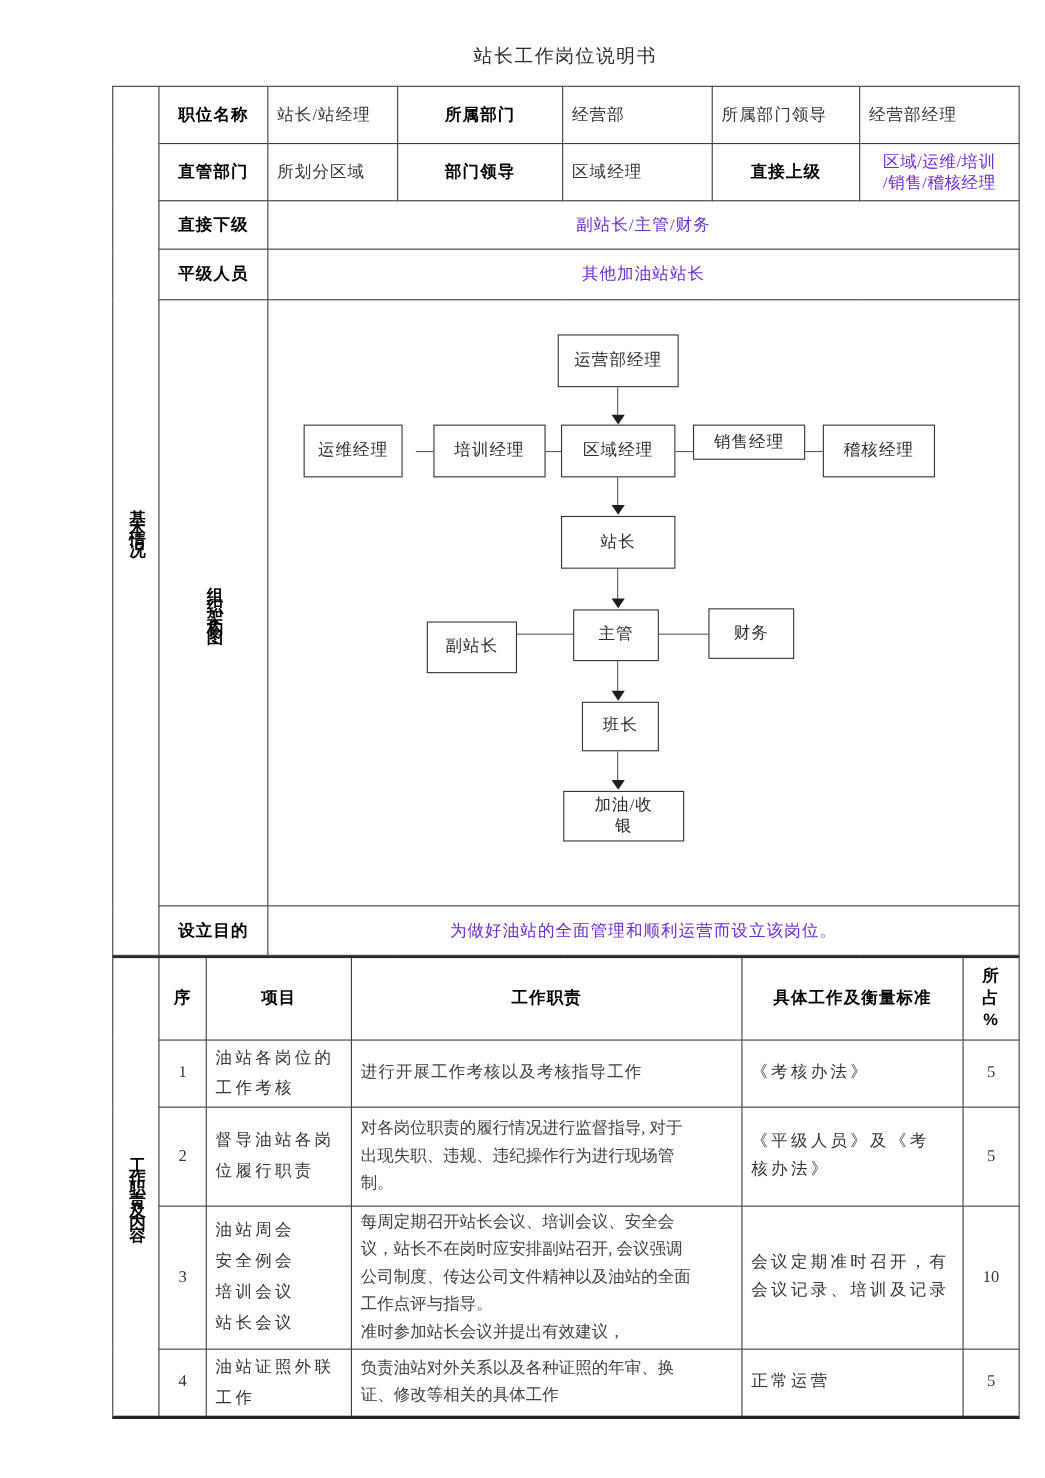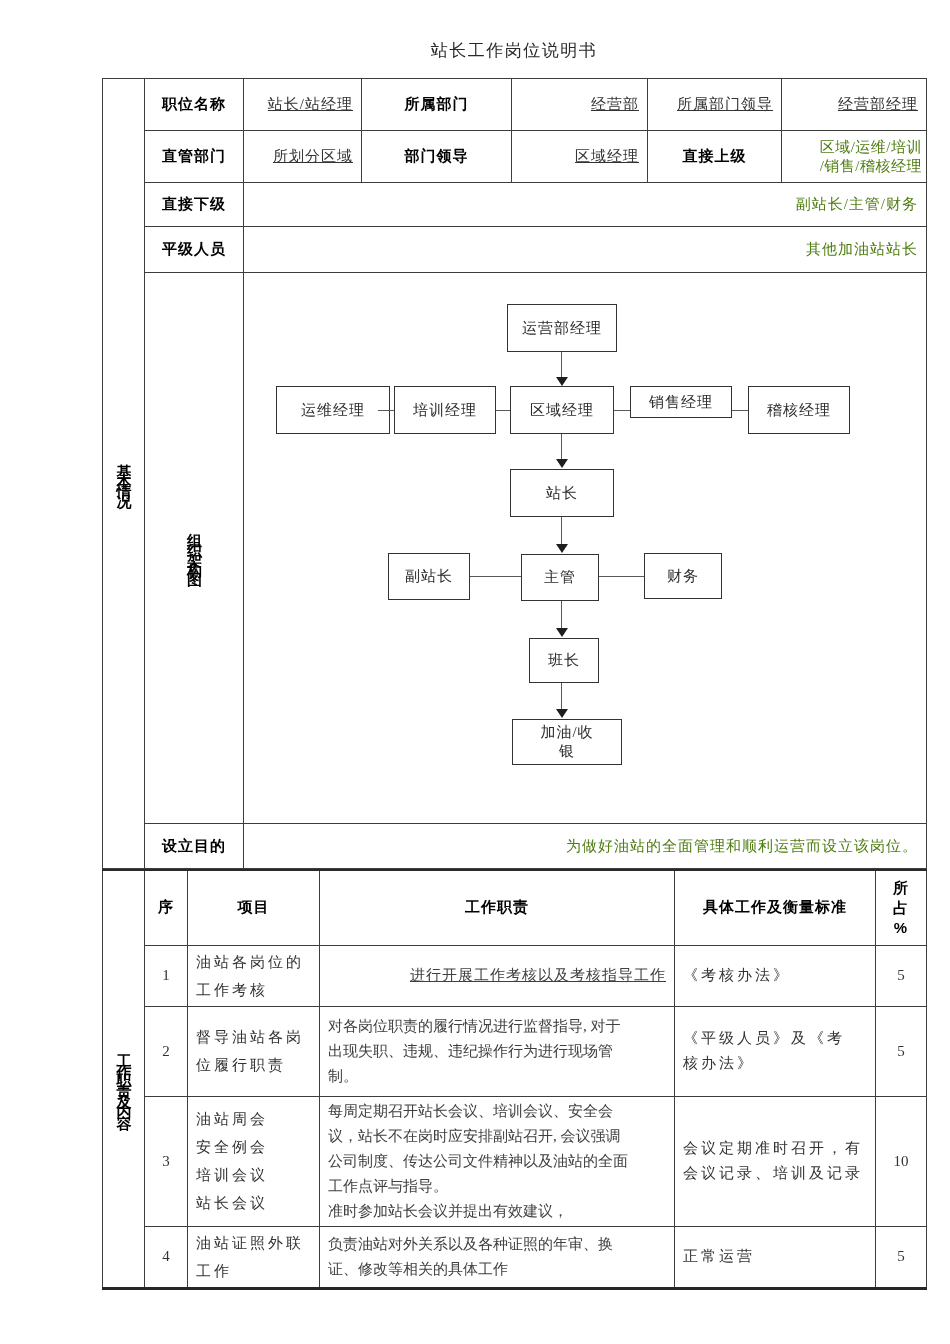--- a/index.html
+++ b/index.html
@@ -16,22 +16,22 @@
   .t1{border:1.5px solid #2e2e2e;}
   .t2{border:1.5px solid #2e2e2e;border-top:2px solid #2a2a2a;border-bottom:3px solid #262626;}
   td{
     border:1px solid #3d3d3d;padding:2px 8px;font-size:15px;
     vertical-align:middle;overflow:hidden;
   }
   .lbl{
     font-family:"Liberation Sans","DejaVu Sans",sans-serif;font-weight:bold;
     text-align:center;color:#000;letter-spacing:1px;
   }
-  .val-c{text-align:right;letter-spacing:1px;color:#333;text-decoration:underline;}
-  .val-l{text-align:right;letter-spacing:1px;color:#4d7c0f;}
+  .val-c{text-align:left;letter-spacing:1px;color:#333;}
+  .val-l{text-align:center;letter-spacing:1px;color:#6d28d9;}
   .tight{padding:2px 4px;letter-spacing:0.5px;}
   .pre{white-space:pre-line;}
   .vcell{text-align:center;padding:0;}
   .vtext{
     display:inline-block;writing-mode:vertical-lr;text-orientation:upright;
     letter-spacing:10px;font-family:"Liberation Sans","DejaVu Sans",sans-serif;
     font-weight:bold;font-size:15px;color:#000;
   }
   .item{letter-spacing:3px;line-height:28px;color:#333;}
   .duty{line-height:25px;color:#404040;}
@@ -107,37 +107,37 @@
     <tr class="h551">
       <td class="vcell">
         <span class="vtext">组织架构图</span>
       </td>
       <td class="org-cell" colspan="5">
 
         <div class="obox" style="left:263px;top:31px;width:110px;height:48px">运营部经理</div>
         <div class="cline vline" style="left:317px;top:79px;height:26px"></div>
         <div class="arrow-down" style="left:312px;top:104px"></div>
 
-        <div class="obox" style="left:32px;top:113px;width:114px;height:48px">运维经理</div>
+        <div class="obox" style="left:32px;top:113px;width:90px;height:48px">运维经理</div>
         <div class="obox" style="left:150px;top:113px;width:102px;height:48px">培训经理</div>
         <div class="obox" style="left:266px;top:113px;width:104px;height:48px">区域经理</div>
         <div class="obox" style="left:386px;top:113px;width:102px;height:32px">销售经理</div>
         <div class="obox" style="left:504px;top:113px;width:102px;height:48px">稽核经理</div>
         <div class="cline hline" style="left:134px;top:137px;width:16px"></div>
         <div class="cline hline" style="left:252px;top:137px;width:14px"></div>
         <div class="cline hline" style="left:370px;top:137px;width:16px"></div>
         <div class="cline hline" style="left:488px;top:137px;width:16px"></div>
         <div class="cline vline" style="left:317px;top:161px;height:26px"></div>
         <div class="arrow-down" style="left:312px;top:186px"></div>
 
         <div class="obox" style="left:266px;top:196px;width:104px;height:48px">站长</div>
         <div class="cline vline" style="left:317px;top:244px;height:28px"></div>
         <div class="arrow-down" style="left:312px;top:271px"></div>
 
-        <div class="obox" style="left:144px;top:280px;width:82px;height:47px">副站长</div>
+        <div class="obox" style="left:144px;top:292px;width:82px;height:47px">副站长</div>
         <div class="obox" style="left:277px;top:281px;width:78px;height:47px">主管</div>
         <div class="obox" style="left:400px;top:280px;width:78px;height:46px">财务</div>
         <div class="cline hline" style="left:226px;top:303px;width:51px"></div>
         <div class="cline hline" style="left:355px;top:303px;width:45px"></div>
         <div class="cline vline" style="left:317px;top:328px;height:28px"></div>
         <div class="arrow-down" style="left:312px;top:355px"></div>
 
         <div class="obox" style="left:285px;top:365px;width:70px;height:45px">班长</div>
         <div class="cline vline" style="left:317px;top:410px;height:27px"></div>
         <div class="arrow-down" style="left:312px;top:436px"></div>

